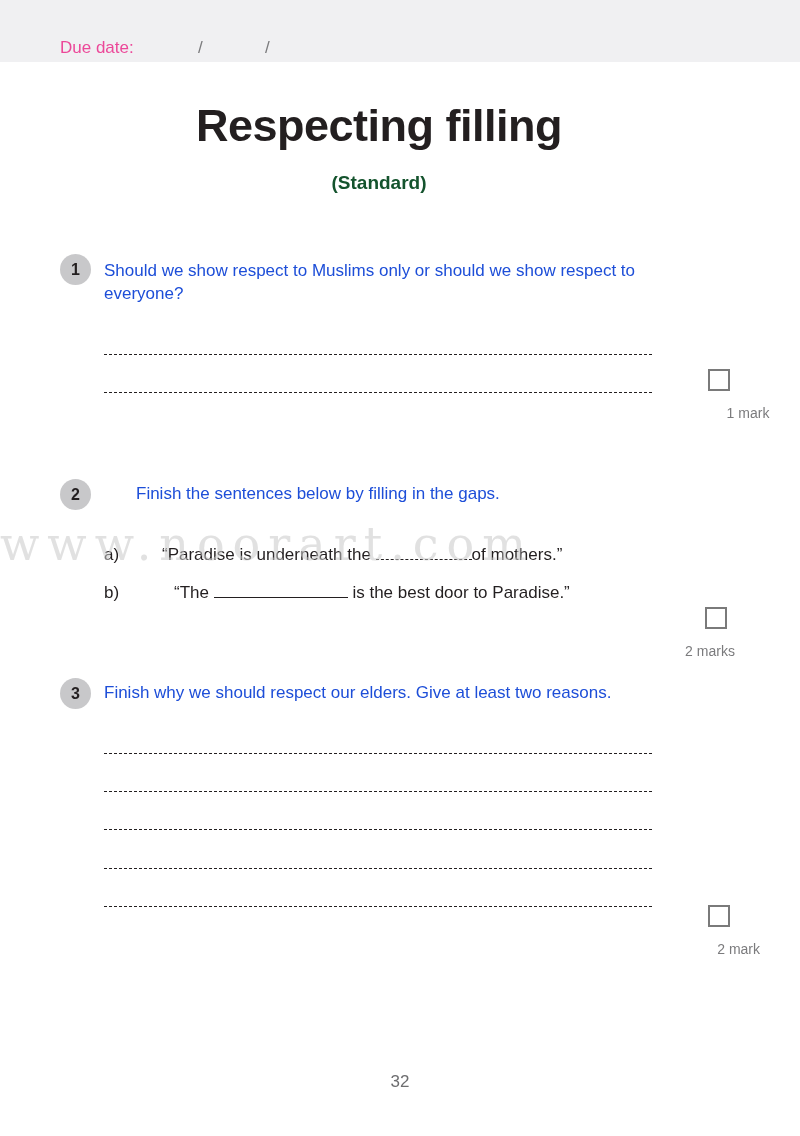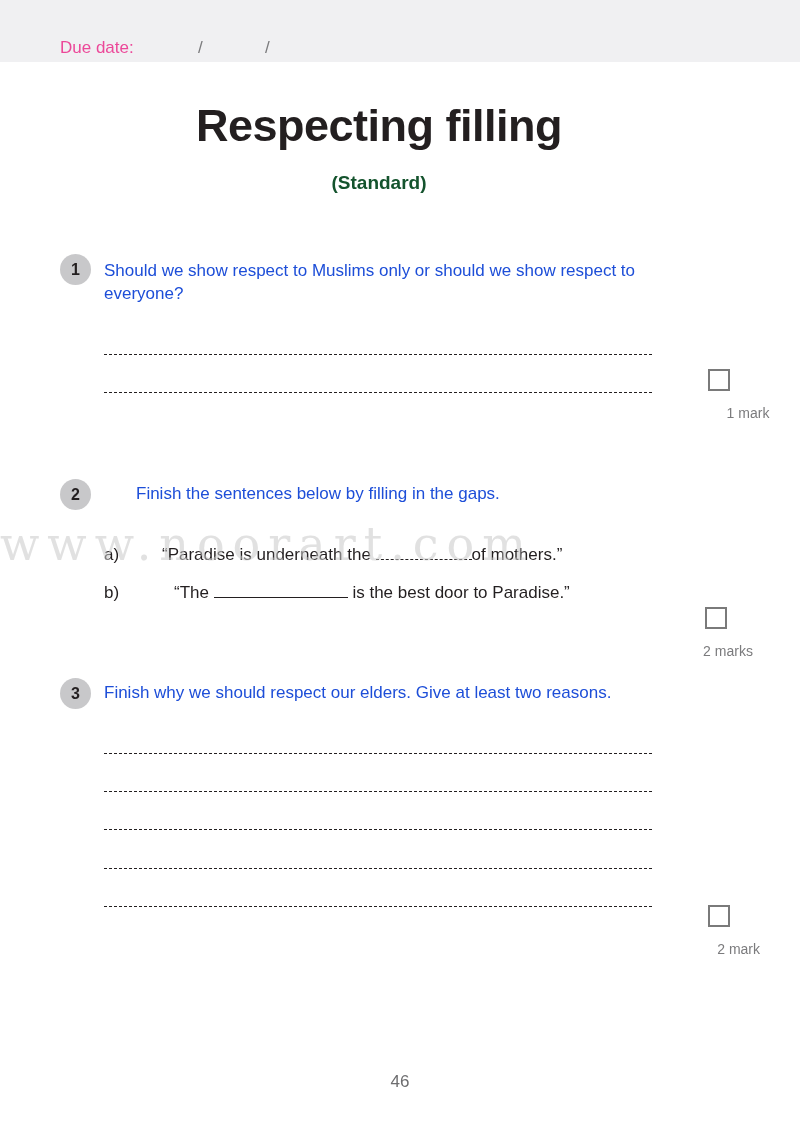--- a/index.html
+++ b/index.html
@@ -54,27 +54,27 @@
 </div>
 
 <div class="line-item" style="left:104px; top:583px;">b)</div>
 <div class="line-item" style="left:174px; top:583px;">
   <span>“The</span>
   <span class="blank" style="width:134px;"></span>
   <span>is the best door to Paradise.”</span>
 </div>
 
 <div class="box" style="left:705px; top:607px;"></div>
-<div class="mark" style="left:688px; top:643px;">2 marks</div>
+<div class="mark" style="left:670px; top:643px;">2 marks</div>
 
 <div class="qnum" style="top:678px;">3</div>
 <div class="qtext" style="top:681px;">Finish why we should respect our elders. Give at least two reasons.</div>
 <div class="dash" style="top:753px;"></div>
 <div class="dash" style="top:791px;"></div>
 <div class="dash" style="top:829px;"></div>
 <div class="dash" style="top:868px;"></div>
 <div class="dash" style="top:906px;"></div>
 <div class="box" style="left:708px; top:905px;"></div>
 <div class="mark" style="left:680px; top:941px;text-align:right;">2 mark</div>
 
 <div class="watermark">www.noorart.com</div>
 
-<div class="pagenum">46</div>
+<div class="pagenum">32</div>
 
 </body></html>

